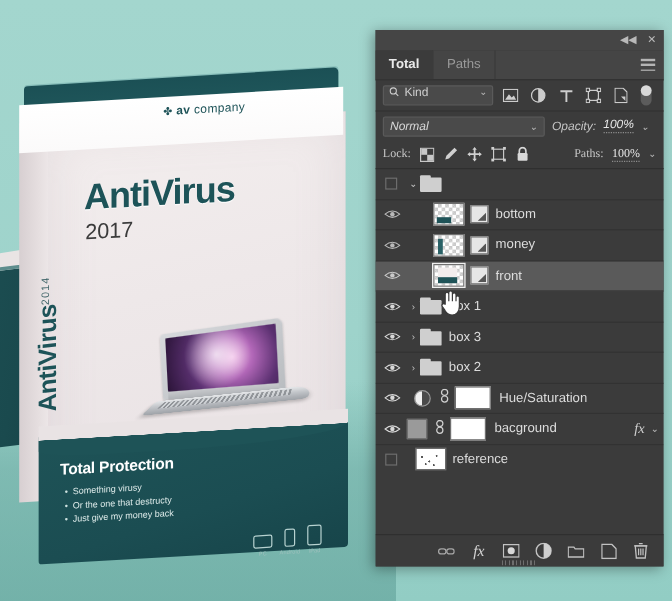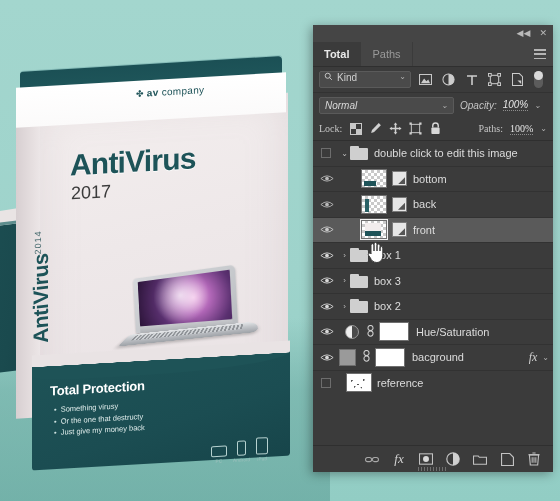--- a/index.html
+++ b/index.html
@@ -402,21 +402,20 @@
   </div>
 
   <div class="layer-list">
 
     <div class="layer-row">
       <div class="eye-cell">
           <div class="eye-off"></div>
         </div>
       <span class="disc">⌄</span>
       <span class="folder-ic"></span>
-      <span class="lname">double click to edit this image</span>
     </div>
 
     <div class="layer-row">
       <div class="eye-cell">
         <span class="eye">
             <svg width="14" height="9" viewBox="0 0 16 10">
               <path d="M1 5 Q8 -1 15 5 Q8 11 1 5 Z" fill="none" stroke="#b9b9b9" stroke-width="1"></path>
               <circle cx="8" cy="5" r="2.1" fill="#b9b9b9"></circle>
             </svg>
           </span>
@@ -436,21 +435,21 @@
               <path d="M1 5 Q8 -1 15 5 Q8 11 1 5 Z" fill="none" stroke="#b9b9b9" stroke-width="1"></path>
               <circle cx="8" cy="5" r="2.1" fill="#b9b9b9"></circle>
             </svg>
           </span>
       </div>
       <span class="indent" style="width:22px"></span>
       <span class="thumb checker">
         <span class="art" style="left:3px;top:3px;width:4px;height:13px;background:#2a6166;"></span>
       </span>
       <span class="smart-badge"></span>
-      <span class="lname">back</span>
+      <span class="lname">money</span>
     </div>
 
     <div class="layer-row selected">
       <div class="eye-cell">
         <span class="eye">
             <svg width="14" height="9" viewBox="0 0 16 10">
               <path d="M1 5 Q8 -1 15 5 Q8 11 1 5 Z" fill="none" stroke="#c9c9c9" stroke-width="1"></path>
               <circle cx="8" cy="5" r="2.1" fill="#c9c9c9"></circle>
             </svg>
           </span>

